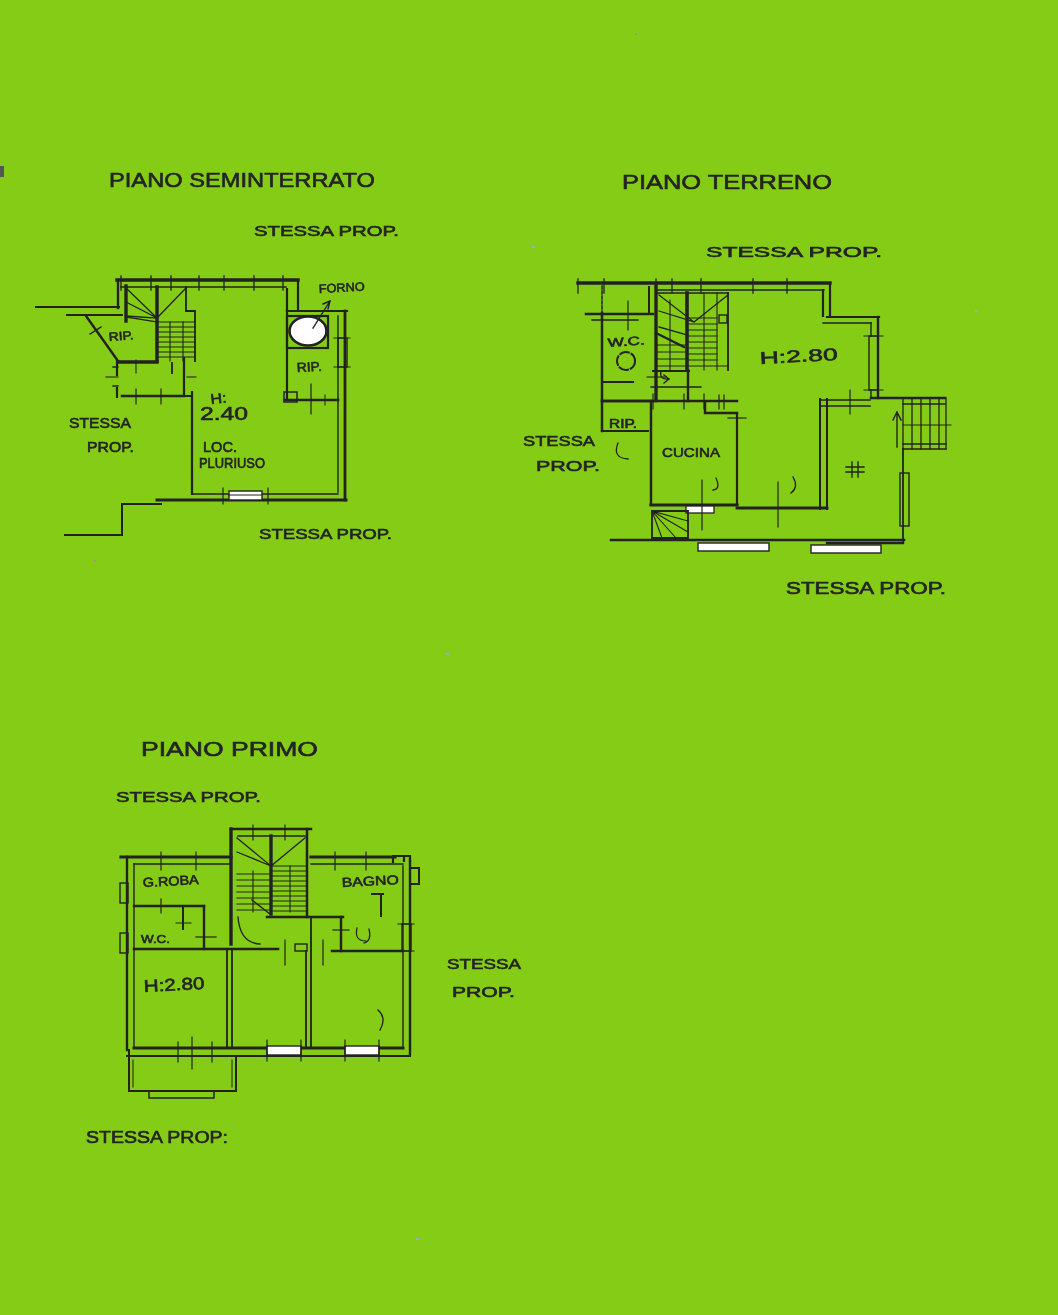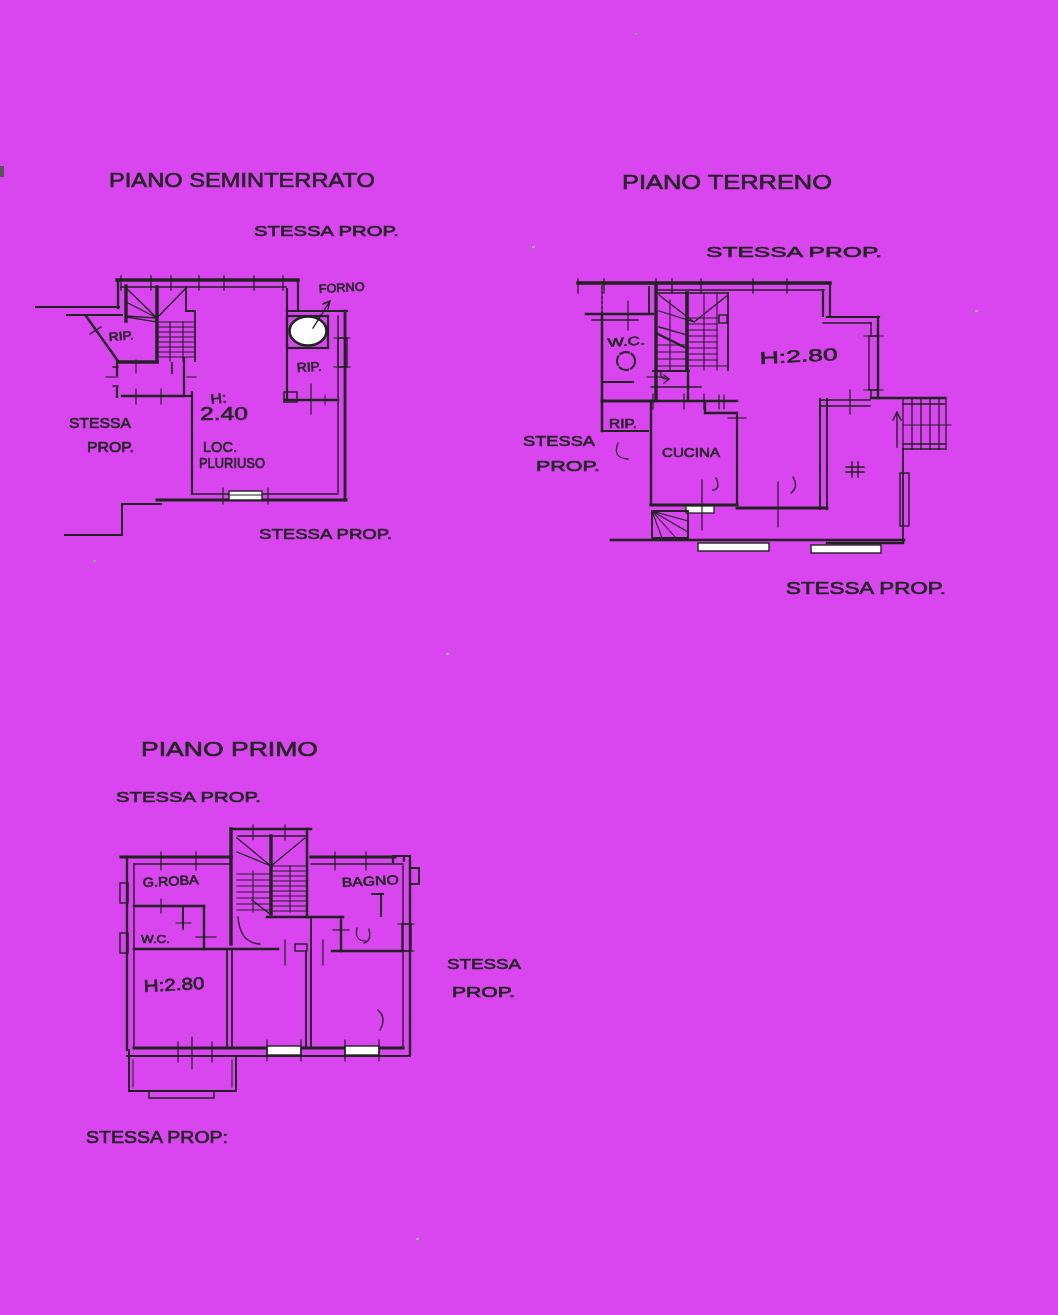--- a/index.html
+++ b/index.html
@@ -1,16 +1,16 @@
 <!DOCTYPE html>
 <html><head>
 <meta charset="utf-8">
 <style>
 html,body{margin:0;padding:0;background:#ffffff;-webkit-font-smoothing:antialiased;}
-#page{width:1058px;height:1315px;position:relative;background:#d946ef;overflow:hidden;}
+#page{width:1058px;height:1315px;position:relative;background:#84cc16;overflow:hidden;}
 svg{position:absolute;top:0;left:0;}
 text{font-family:"Liberation Sans",sans-serif;fill:#222;}
 .hl{font-weight:normal;fill:#242424;stroke:#242424;stroke-width:0.6;}
 </style>
 </head>
 <body>
 <div id="page">
 <svg width="1058" height="1315" viewBox="0 0 1058 1315" stroke-linecap="square">
 <g id="plan1" fill="none" stroke="#222">
 

